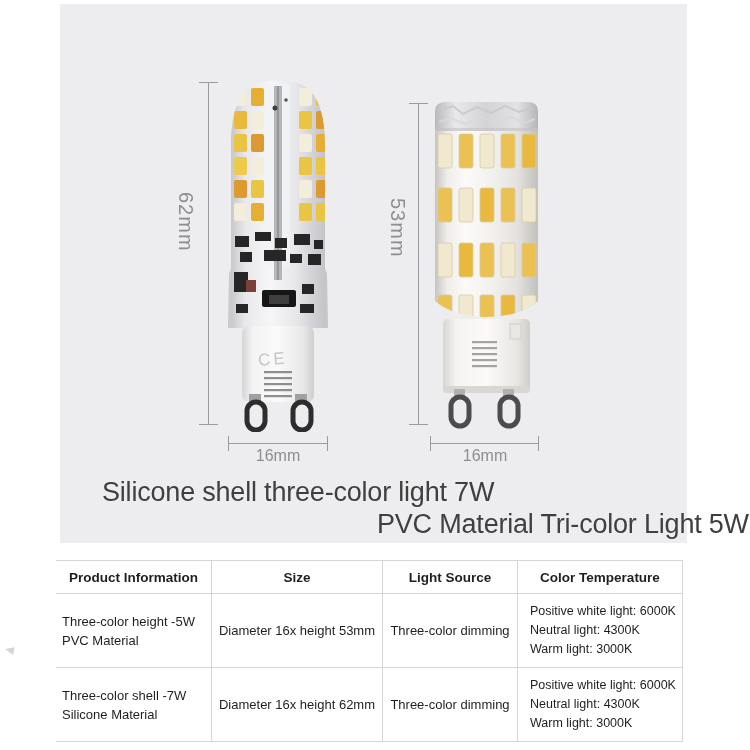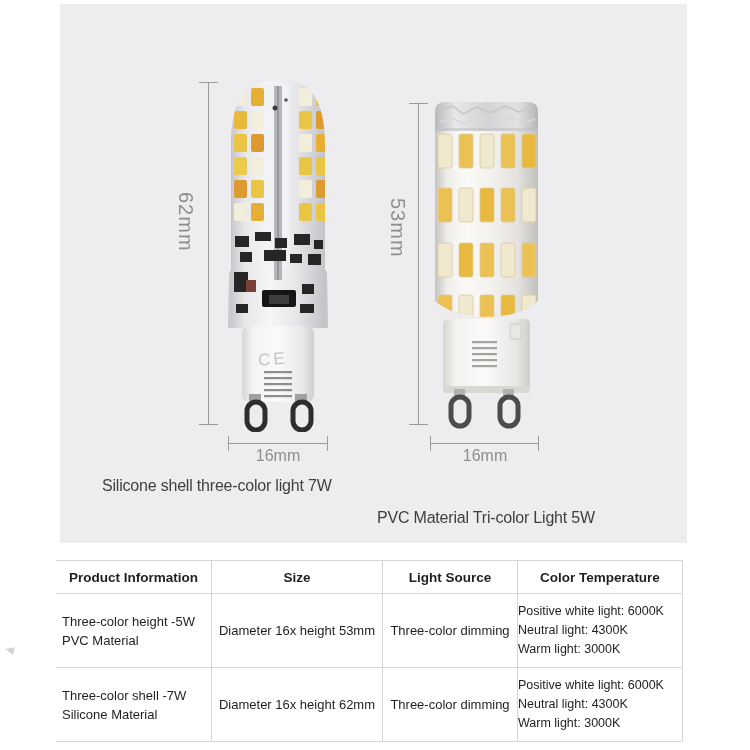--- a/index.html
+++ b/index.html
@@ -25,36 +25,36 @@
   #hdim1{left:228px;top:443px;width:100px;}
   #hdim2{left:430px;top:443px;width:109px;}
 
   .dimv{position:absolute;writing-mode:vertical-rl;color:#8e8e8e;font-size:20px;letter-spacing:1px;}
   #lbl62{left:174px;top:192px;}
   #lbl53{left:386px;top:198px;}
   .dimh{position:absolute;width:90px;text-align:center;color:#8e8e8e;font-size:16px;}
   #lbl16a{left:233px;top:447px;}
   #lbl16b{left:440px;top:447px;}
 
-  .caption{position:absolute;color:#3f3f3f;font-size:16px;letter-spacing:-0.2px;}
+  .caption{position:absolute;color:#3f3f3f;font-size:27px;letter-spacing:-0.2px;}
   #cap1{left:102px;top:477px;}
   #cap2{left:377px;top:509px;text-align:right;}
 
   
   .tbl{position:absolute;left:56px;top:560px;width:627px;display:grid;
        grid-template-columns:155px 171px 135px 166px;grid-template-rows:33px 74px 75px;
        color:#1f1f1f;font-size:13px;}
   .tc{box-sizing:border-box;border-top:1px solid #d6d6d6;display:flex;align-items:center;
       justify-content:center;text-align:right;line-height:19px;white-space:nowrap;}
   .tc.c2,.tc.c3,.tc.c4{border-left:1px solid #d6d6d6;}
   .tc.c4{border-right:1px solid #d6d6d6;}
   .tc.last{border-bottom:1px solid #d6d6d6;}
   .tc.left{justify-content:flex-start;text-align:left;padding-left:6px;}
   .tc.hdr{font-weight:bold;font-size:13.5px;}
-  .tc.temps{font-size:12.5px;padding-left:0;}
+  .tc.temps{font-size:12.5px;padding-left:12px;}
   .lines span{display:block;}
 
   .cursor-artifact{position:absolute;left:5px;top:646px;width:0;height:0;
      border-top:4px solid transparent;border-bottom:4px solid transparent;
      border-right:9px solid #c2c2c4;transform:rotate(14deg);opacity:.7;}
 </style>
 </head>
 <body>
 
 <div class="stage">

